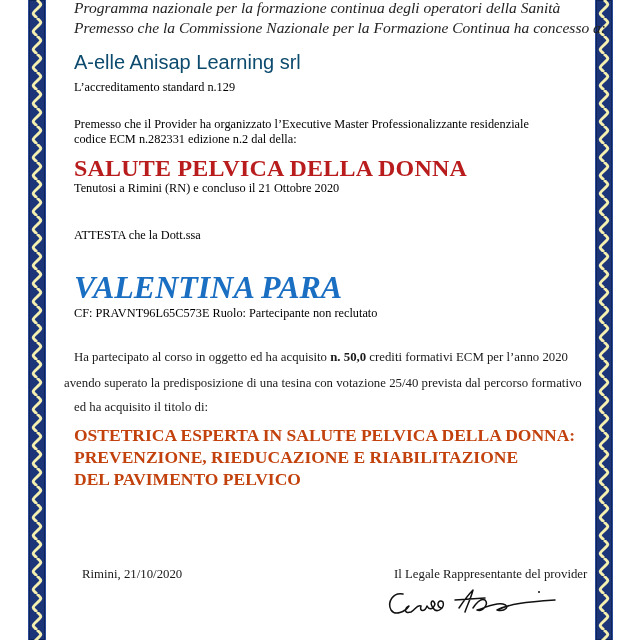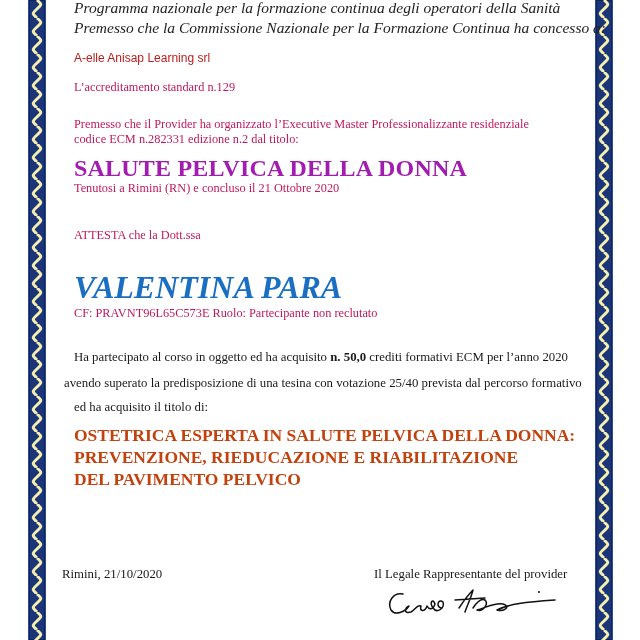--- a/index.html
+++ b/index.html
@@ -13,27 +13,27 @@
     background: #1c3578;
     border-left: 1px solid #2a4a9a; border-right: 1px solid #2a4a9a;
     box-shadow: inset 0 0 0 1px #0f2458;
   }
   .border-band svg { position: absolute; left: 0; top: 0; }
   #border-left { left: 28px; }
   #border-right { left: 595px; }
 
   .line { position: absolute; left: 50px; right: 50px; text-align: left; white-space: nowrap; margin-left: 24px; }
   .intro { font-style: italic; font-size: 15.5px; color: #222; }
-  .provider { font-family: "Liberation Sans", "DejaVu Sans", sans-serif; font-size: 12px; color: #b91c1c; }
-  .small { font-size: 12.3px; color: #be185d; }
-  .course-title { font-weight: bold; font-size: 24px; color: #a21caf; letter-spacing: 0.2px; }
+  .provider { font-family: "Liberation Sans", "DejaVu Sans", sans-serif; font-size: 20px; color: #0c4a6e; }
+  .small { font-size: 12.3px; color: #000000; }
+  .course-title { font-weight: bold; font-size: 24px; color: #b91c1c; letter-spacing: 0.2px; }
   .name { font-family: Liberation Serif, serif; font-weight: bold; font-style: italic; font-size: 32px; color: #1b6fc2; }
   .body13 { font-size: 12.8px; color: #1a1a1a; }
   .qual { font-weight: bold; font-size: 17.5px; color: #c2410c; }
-  .foot { position: absolute; font-size: 12.8px; color: #1a1a1a; white-space: nowrap; }
+  .foot { position: absolute; font-size: 12.8px; color: #1a1a1a; white-space: nowrap; margin-left: 20px; }
   #signature { position: absolute; left: 385px; top: 586px; width: 180px; height: 34px; }
 </style>
 </head>
 <body>
 
 <div class="border-band" id="border-left">
   <svg width="16" height="640" viewBox="0 0 16 640">
     <defs>
       <pattern id="waveL" x="0" y="0" width="16" height="18" patternUnits="userSpaceOnUse">
         <path d="M8 0 C 13 4.5, 13 4.5, 8 9 C 3 13.5, 3 13.5, 8 18" fill="none" stroke="#f5f0b0" stroke-width="3"></path>
@@ -53,21 +53,21 @@
   </svg>
 </div>
 
 <div class="line intro" style="top:-1px;">Programma nazionale per la formazione continua degli operatori della Sanità</div>
 <div class="line intro" style="top:19px;">Premesso che la Commissione Nazionale per la Formazione Continua ha concesso a:</div>
 
 <div class="line provider" style="top:51px;">A-elle Anisap Learning srl</div>
 <div class="line small" style="top:80px;">L’accreditamento standard n.129</div>
 
 <div class="line small" style="top:117px;">Premesso che il Provider ha organizzato l’Executive Master Professionalizzante residenziale</div>
-<div class="line small" style="top:132px;">codice ECM n.282331 edizione n.2 dal titolo:</div>
+<div class="line small" style="top:132px;">codice ECM n.282331 edizione n.2 dal della:</div>
 <div class="line course-title" style="top:155px;">SALUTE PELVICA DELLA DONNA</div>
 <div class="line small" style="top:181px;">Tenutosi a Rimini (RN) e concluso il 21 Ottobre 2020</div>
 
 <div class="line small" style="top:228px;">ATTESTA che la Dott.ssa</div>
 <div class="line name" style="top:269px;">VALENTINA PARA</div>
 <div class="line small" style="top:306px;">CF: PRAVNT96L65C573E  Ruolo: Partecipante non reclutato</div>
 
 <div class="line body13" style="top:350px;">
   <span>Ha partecipato al corso in oggetto ed ha acquisito </span><b>n. 50,0</b><span> crediti formativi ECM per l’anno 2020</span>
 </div>

